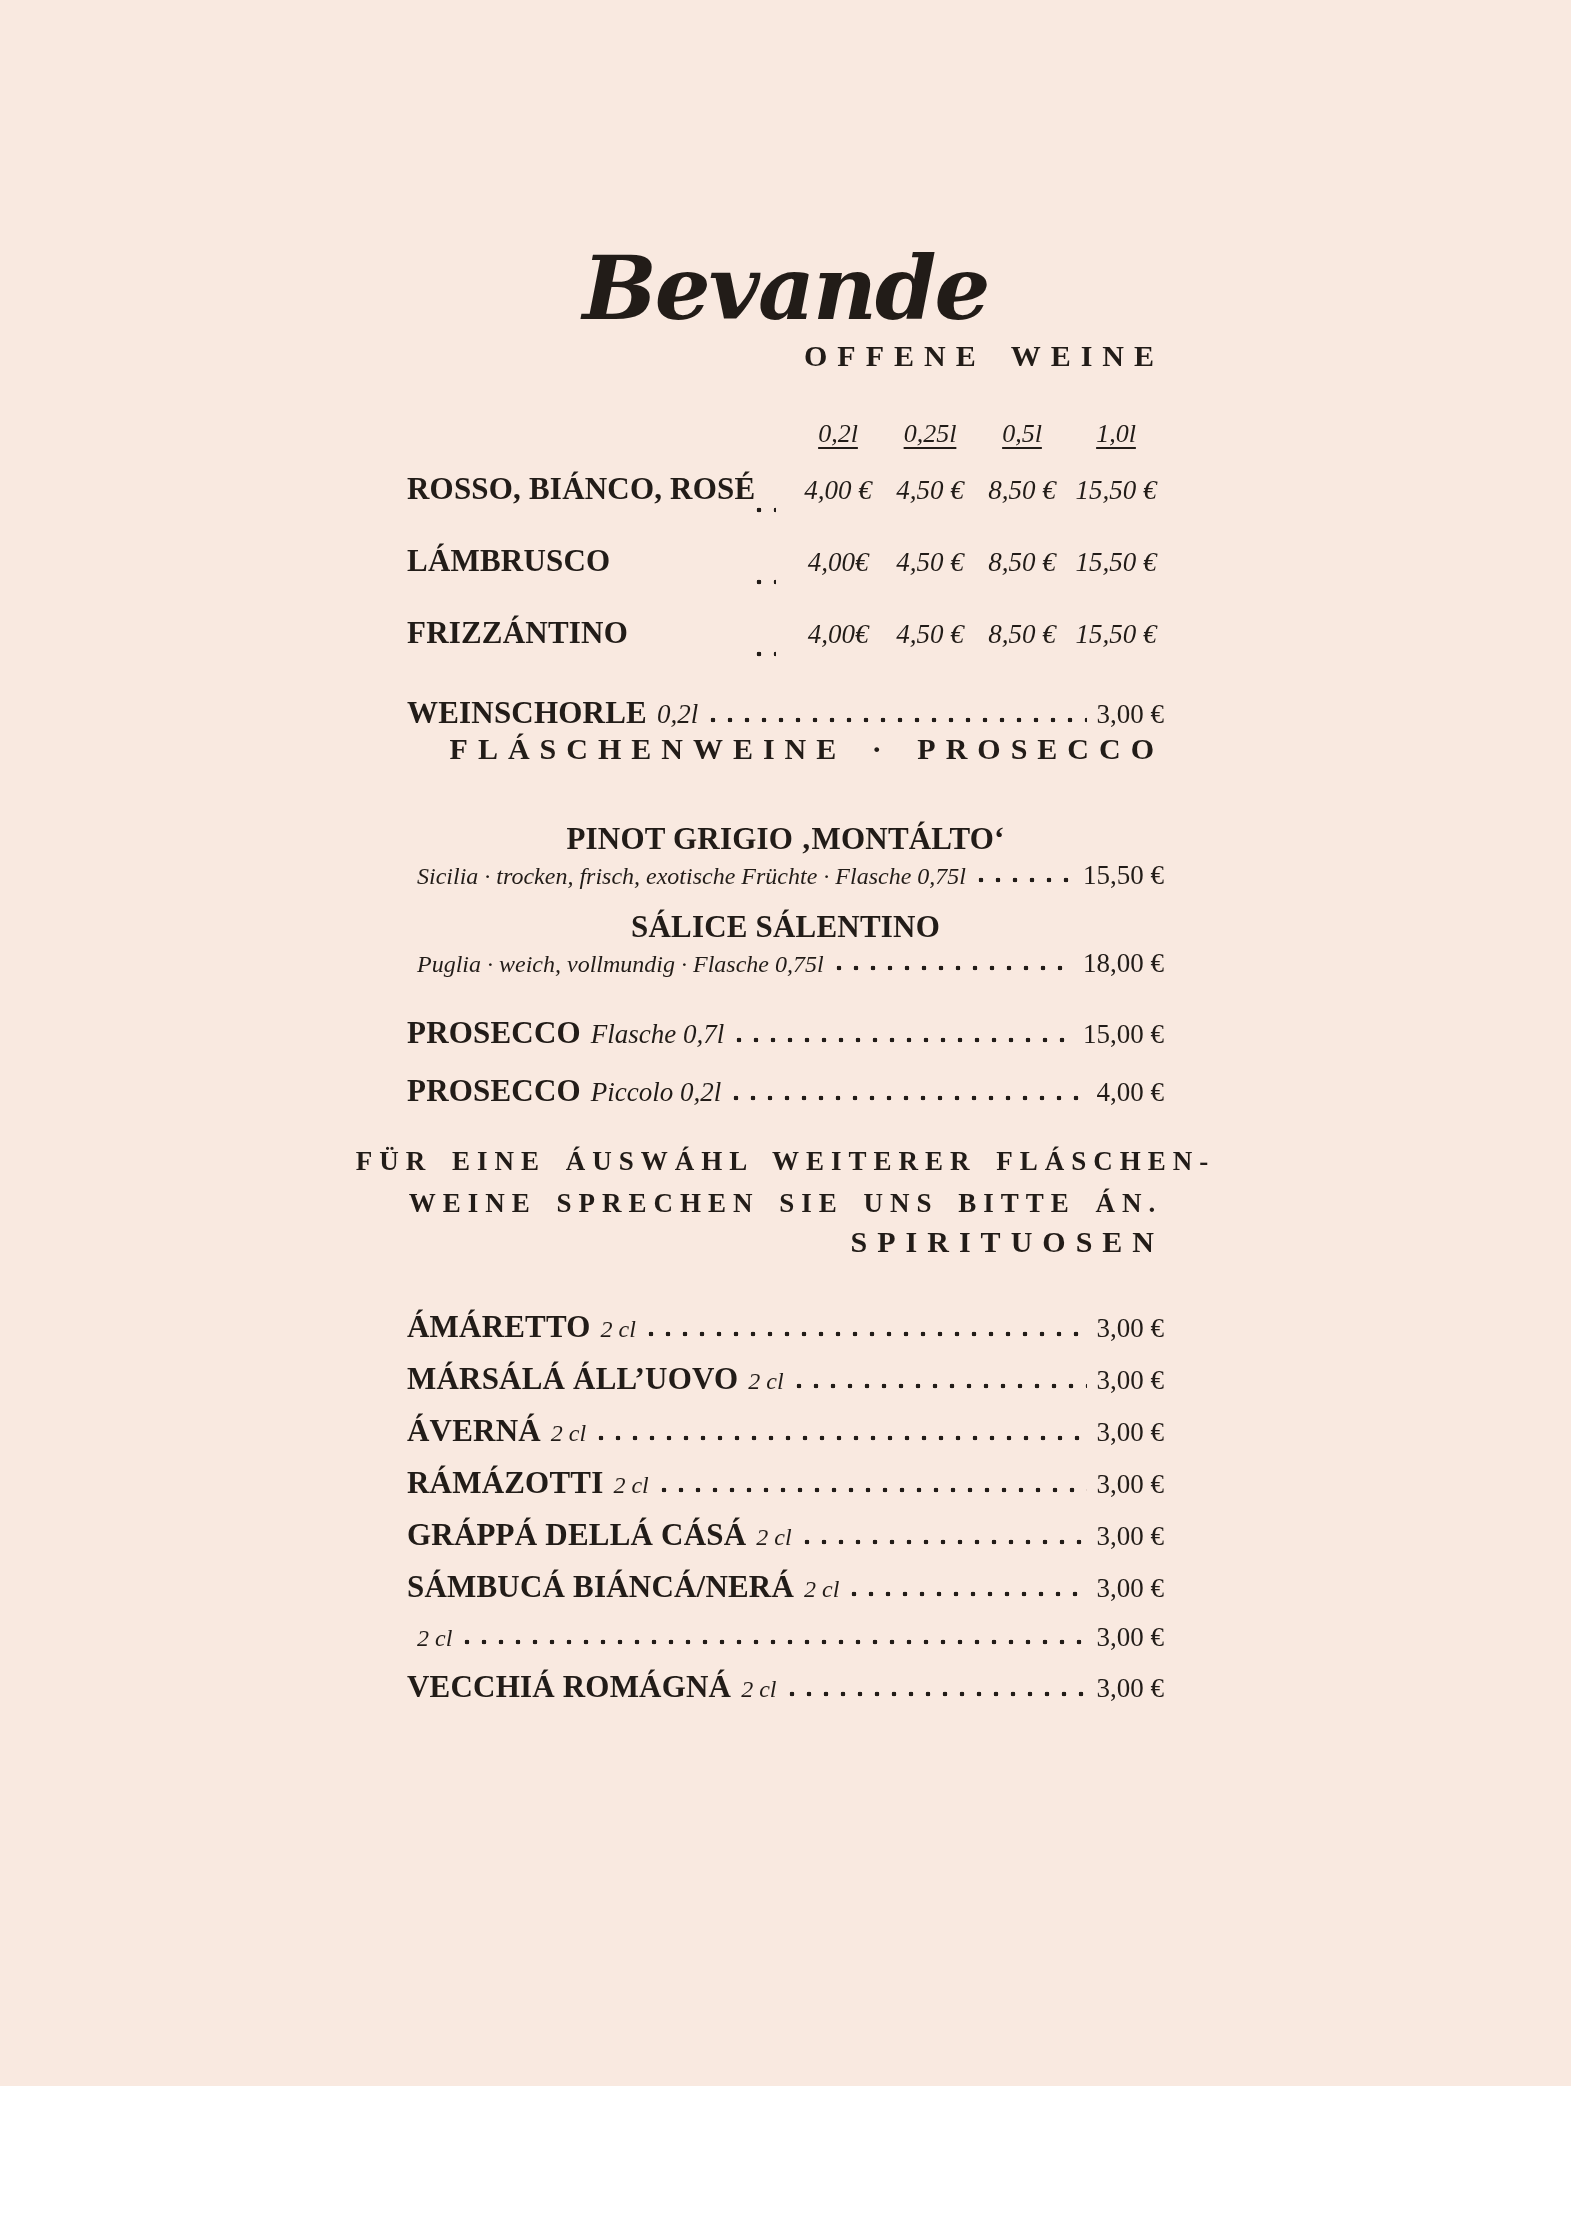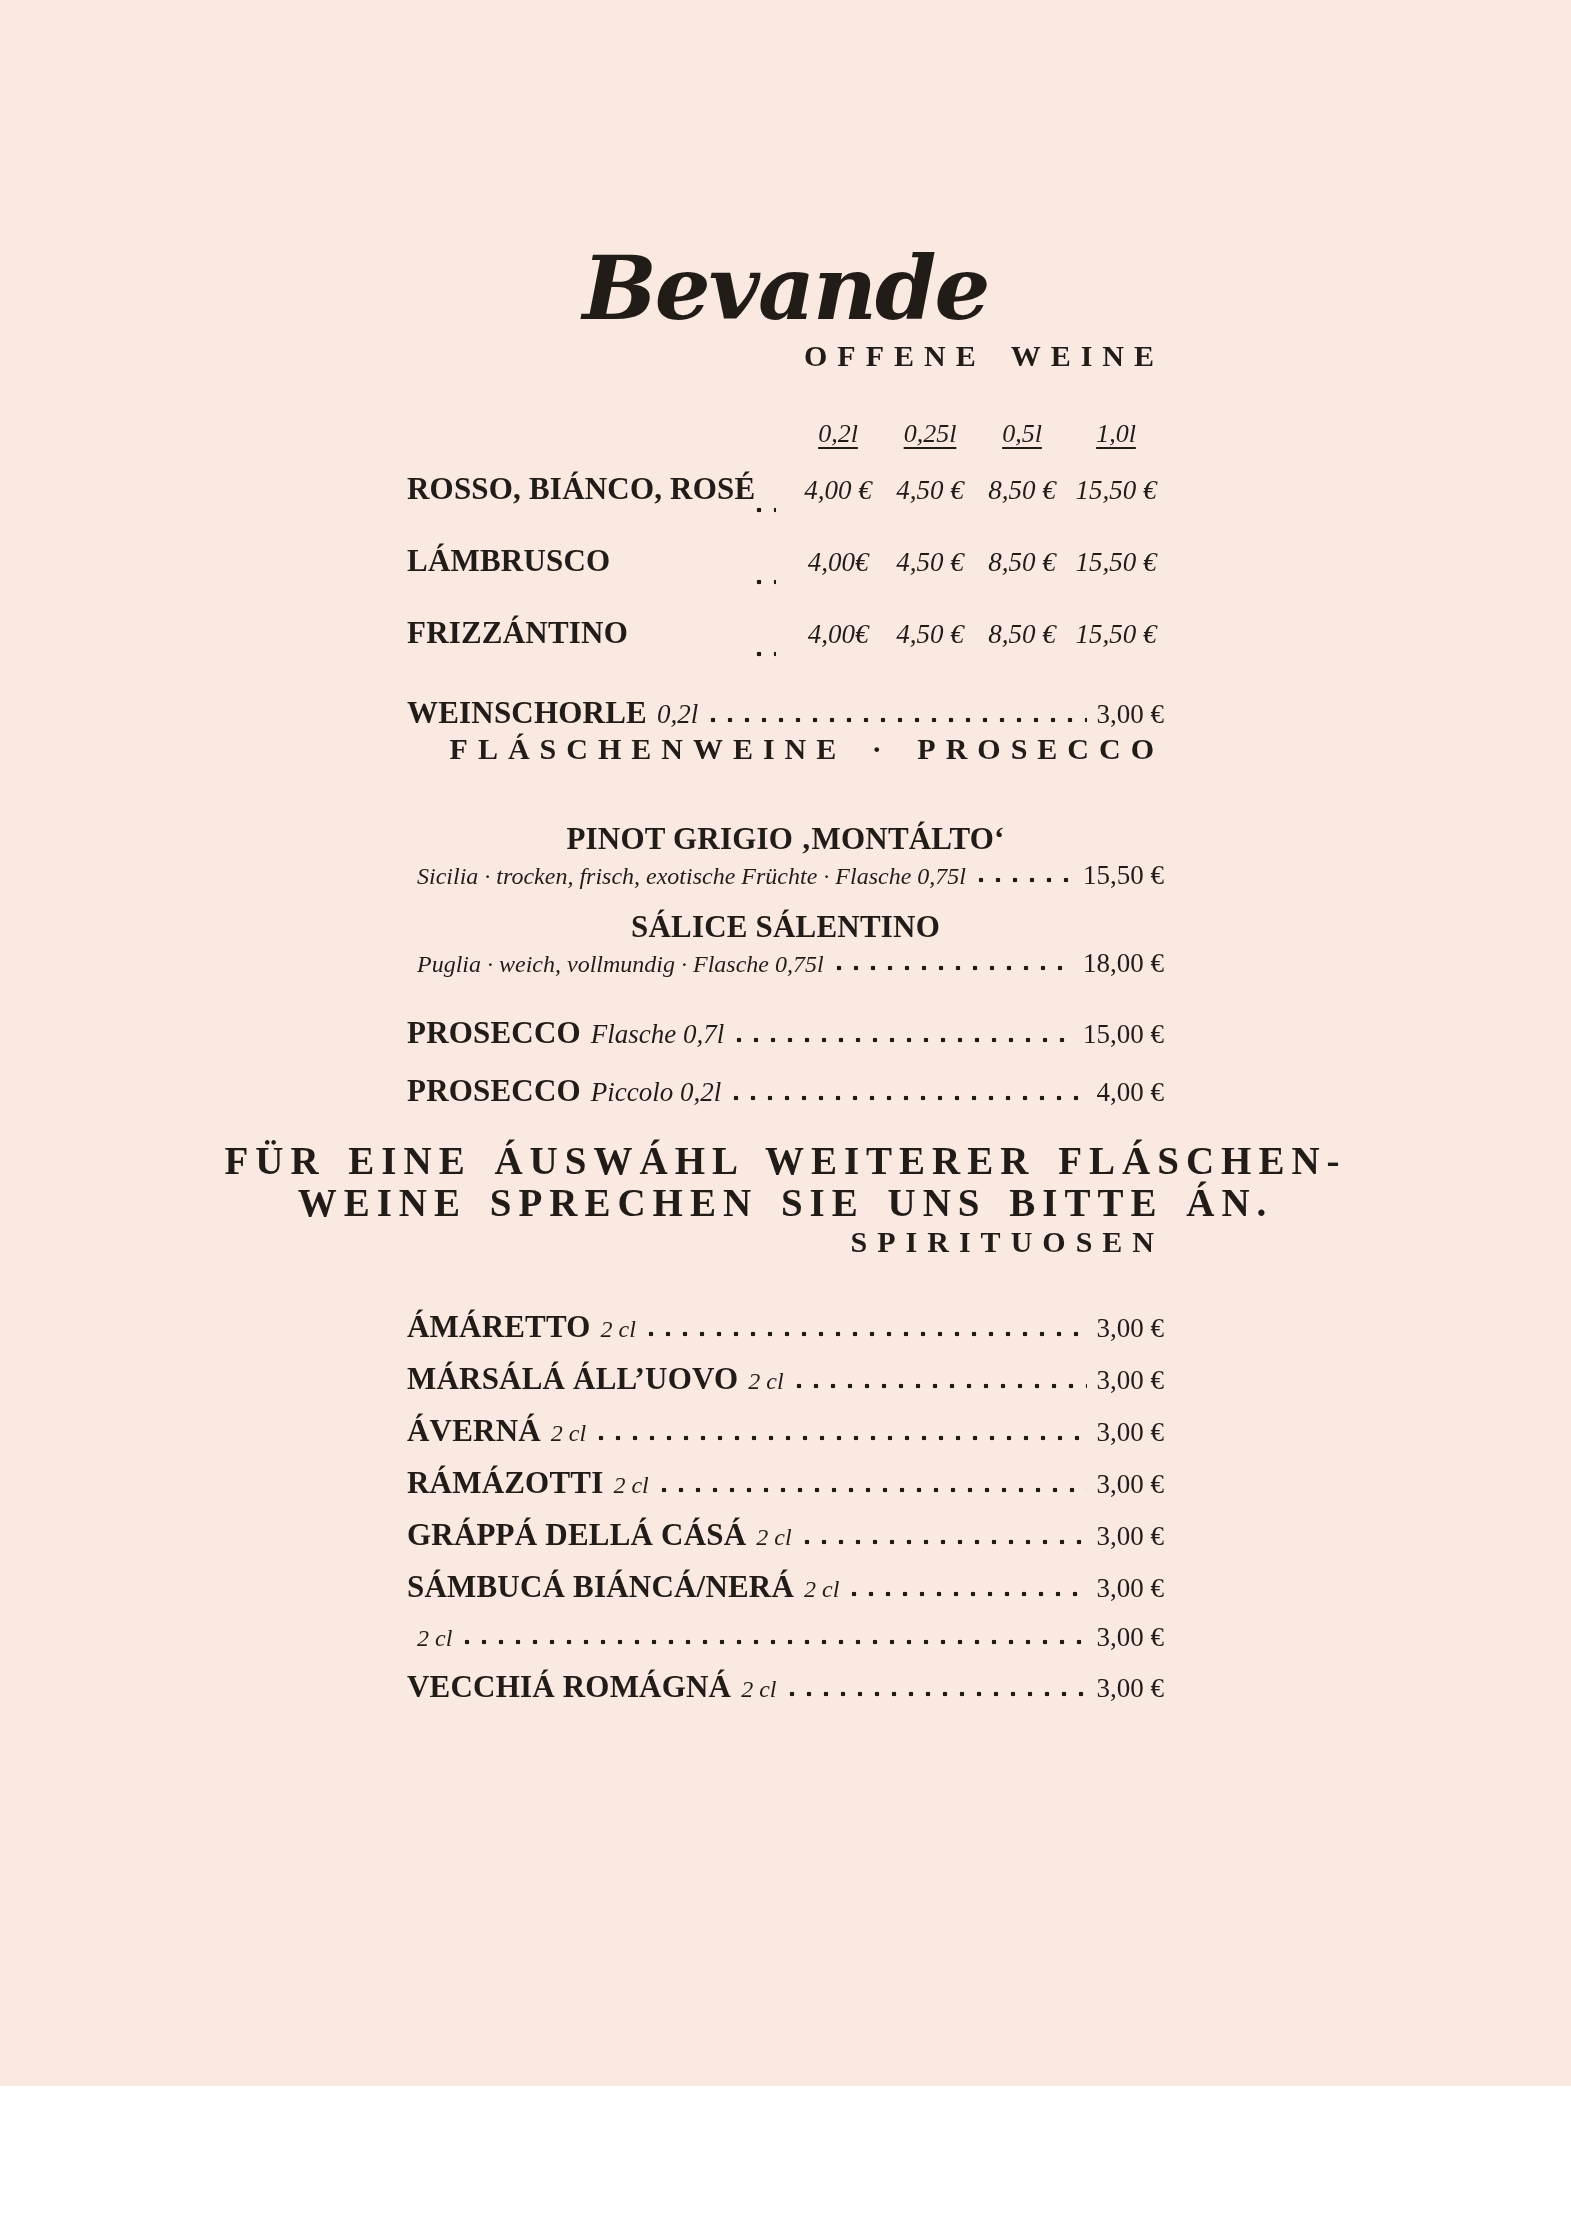--- a/index.html
+++ b/index.html
@@ -131,21 +131,21 @@
   }
   .row-prosecco1{margin-top:36px;}
   .row-prosecco2{margin-top:22px;}
 
   
   .note{
     margin:31px auto 0;
     width:1200px;
     text-align:center;
     font-weight:700;
-    font-size:39px;
+    font-size:27px;
     line-height:42px;
     letter-spacing:7px;
     word-spacing:6px;
   }
 
   
   .spirit-rows{margin-top:49px;}
   .spirit-rows .dotted-row{margin-bottom:16px;}
 </style>
 </head>

